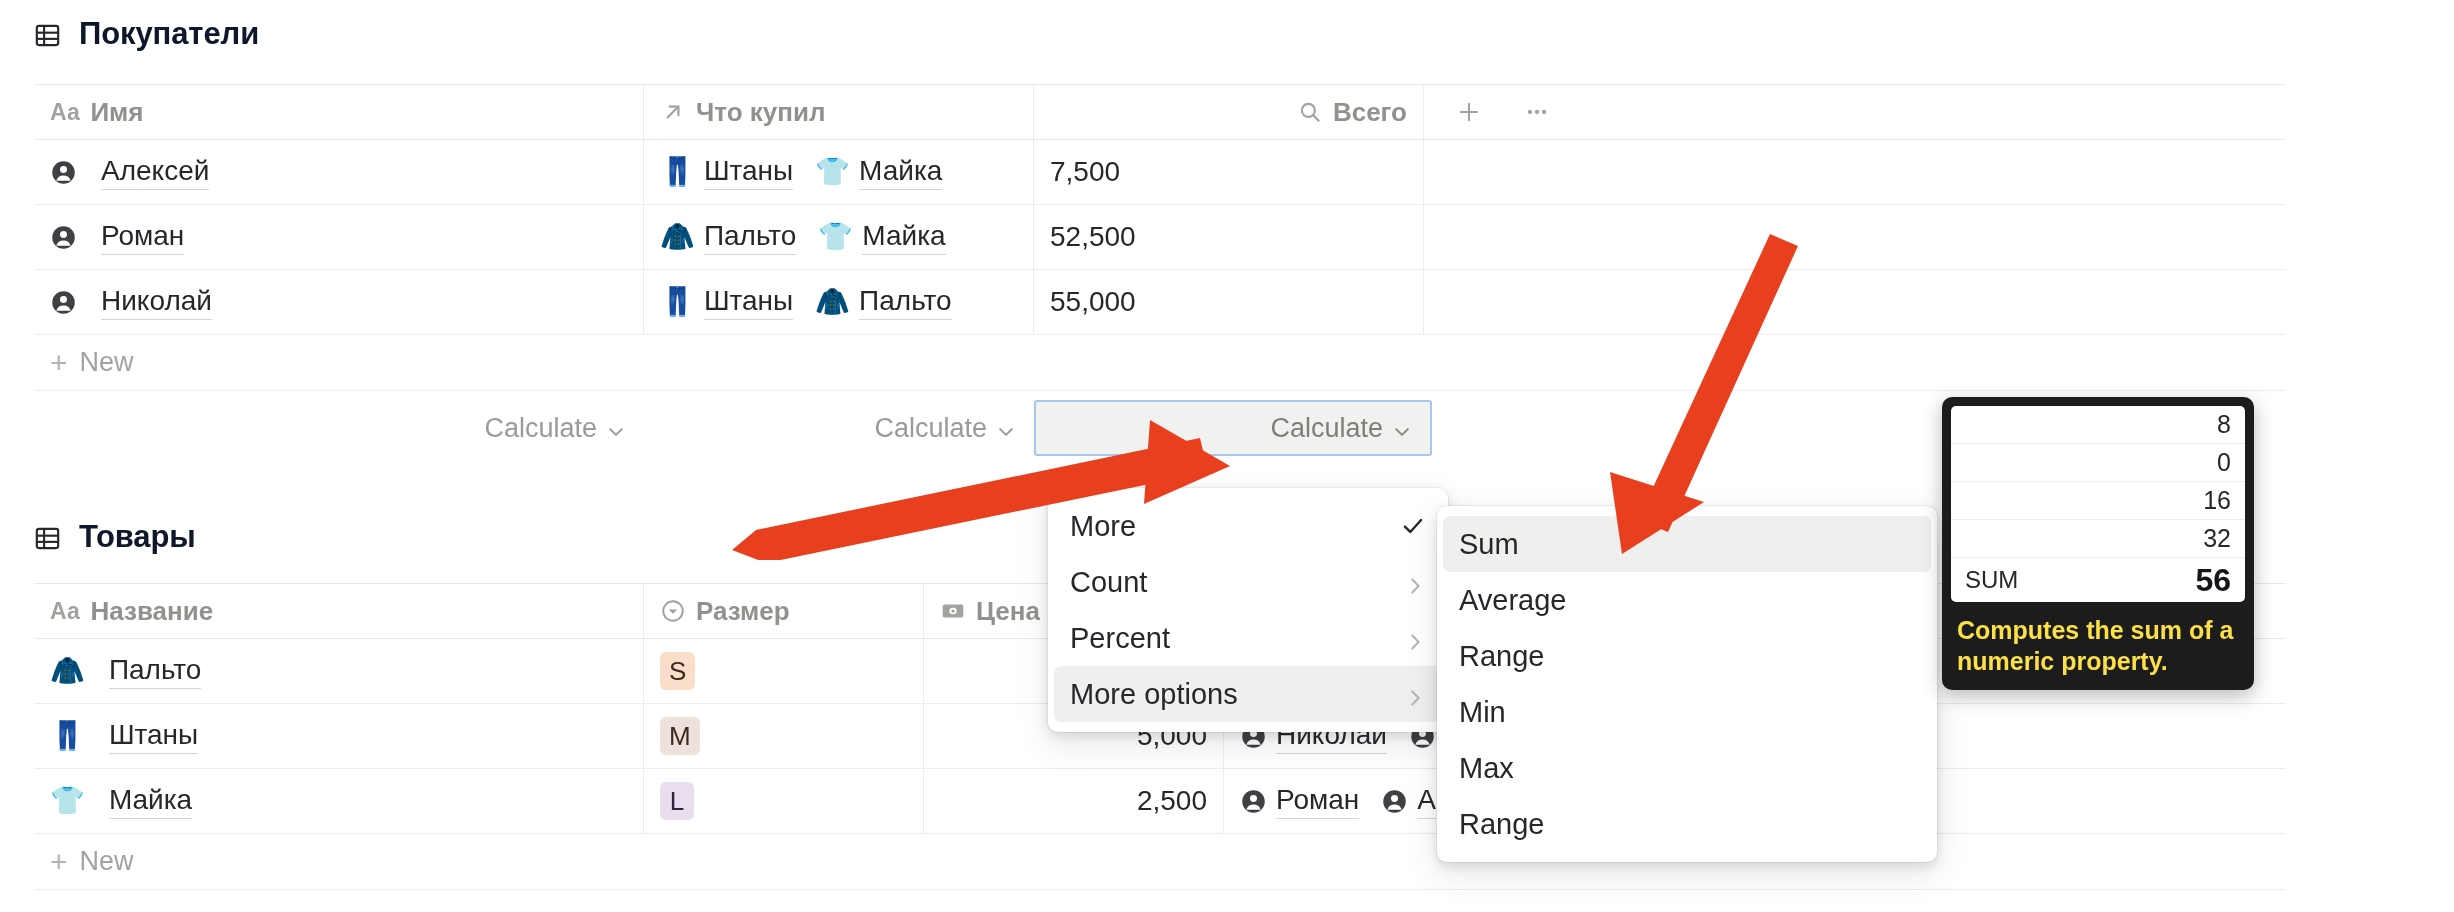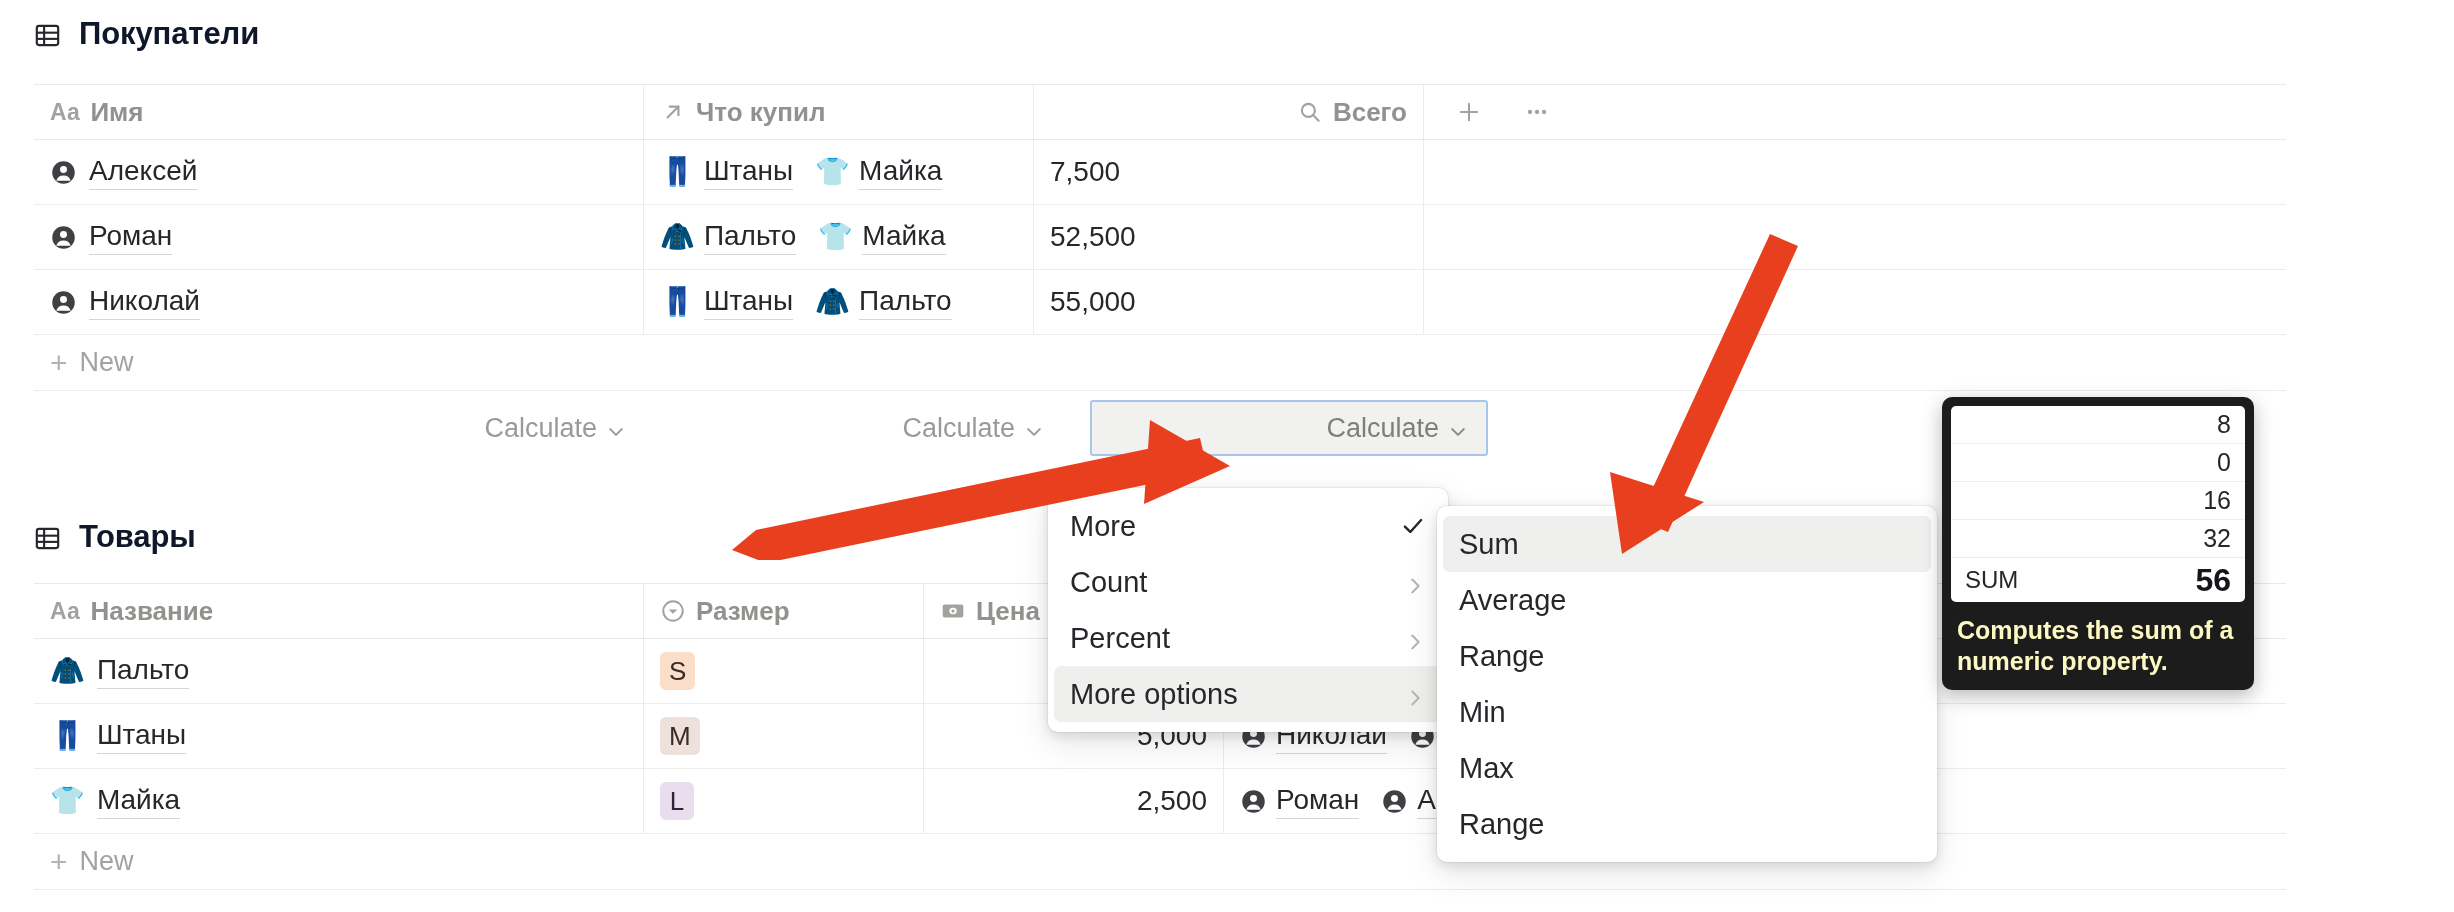--- a/index.html
+++ b/index.html
@@ -35,21 +35,21 @@
   .cell.num { justify-content: flex-end; }
 
   .hdr-cell {
     color: #91918e; font-size: 26px; font-weight: 700;
     display: flex; align-items: center; gap: 10px;
     padding: 0 16px; border-right: 1px solid #ececeb;
   }
   .hdr-cell .pico { width: 26px; height: 26px; flex: none; display:block; color:#a3a29f; }
   .hdr-cell .aa { font-size: 23px; color: #a3a29f; letter-spacing: .5px; }
 
-  .title-cell-inner { display: flex; align-items: center; gap: 12px; }
+  .title-cell-inner { display: flex; align-items: center; gap: 24px; }
   .emoji { font-size: 28px; line-height: 1; }
   .linktext {
     font-size: 28px; color: #25272b;
     border-bottom: 1.6px solid #d6d5d2; padding-bottom: 2px;
   }
   .plain { font-size: 28px; color: #25272b; }
   .relchip { display: inline-flex; align-items: center; gap: 9px; margin-right: 22px; }
   .person-ic { width: 27px; height: 27px; flex:none; display:block; color: #3f4044; }
 
   
@@ -65,21 +65,21 @@
   
   .new-row {
     display: flex; align-items: center; gap: 12px;
     height: 56px; padding-left: 16px;
     color: #a3a29f; font-size: 27px;
     border-bottom: 1px solid #ececeb;
   }
   .new-row .plusglyph { font-size: 30px; color: #b4b3b0; line-height: 1; }
 
   
-  .calc-bar { position: absolute; left: 34px; display: flex; gap: 28px; }
+  .calc-bar { position: absolute; left: 34px; display: flex; }
   .calc-cell {
     display: flex; align-items: center; justify-content: flex-end;
     gap: 9px; height: 56px; padding-right: 18px;
     color: #9b9a97; font-size: 27px; font-weight: 400;
   }
   .calc-cell.active {
     background: #f1f1ef;
     border: 2px solid #a7c6ec;
     border-radius: 3px;
     color: #7f7e7b;
@@ -119,21 +119,21 @@
     height: 38px; padding: 0 14px; font-size: 25px; color:#25272b;
     border-bottom: 1px solid #ededeb;
   }
   .tt-sum {
     display:flex; align-items:center; justify-content:space-between;
     height: 44px; padding: 0 14px;
   }
   .tt-sum .lbl { font-size: 24px; color:#25272b; }
   .tt-sum .val { font-size: 32px; font-weight: 700; color:#15161a; }
   .tt-desc {
-    color:#fef9c3; font-size: 25px; font-weight: 600; line-height: 1.22;
+    color:#fde047; font-size: 25px; font-weight: 600; line-height: 1.22;
     padding: 13px 6px 14px 6px; max-width: 320px;
   }
 
   
   .arrow-svg { position: absolute; z-index: 70; pointer-events: none; }
 </style>
 </head>
 <body>
 
 <div id="root">

